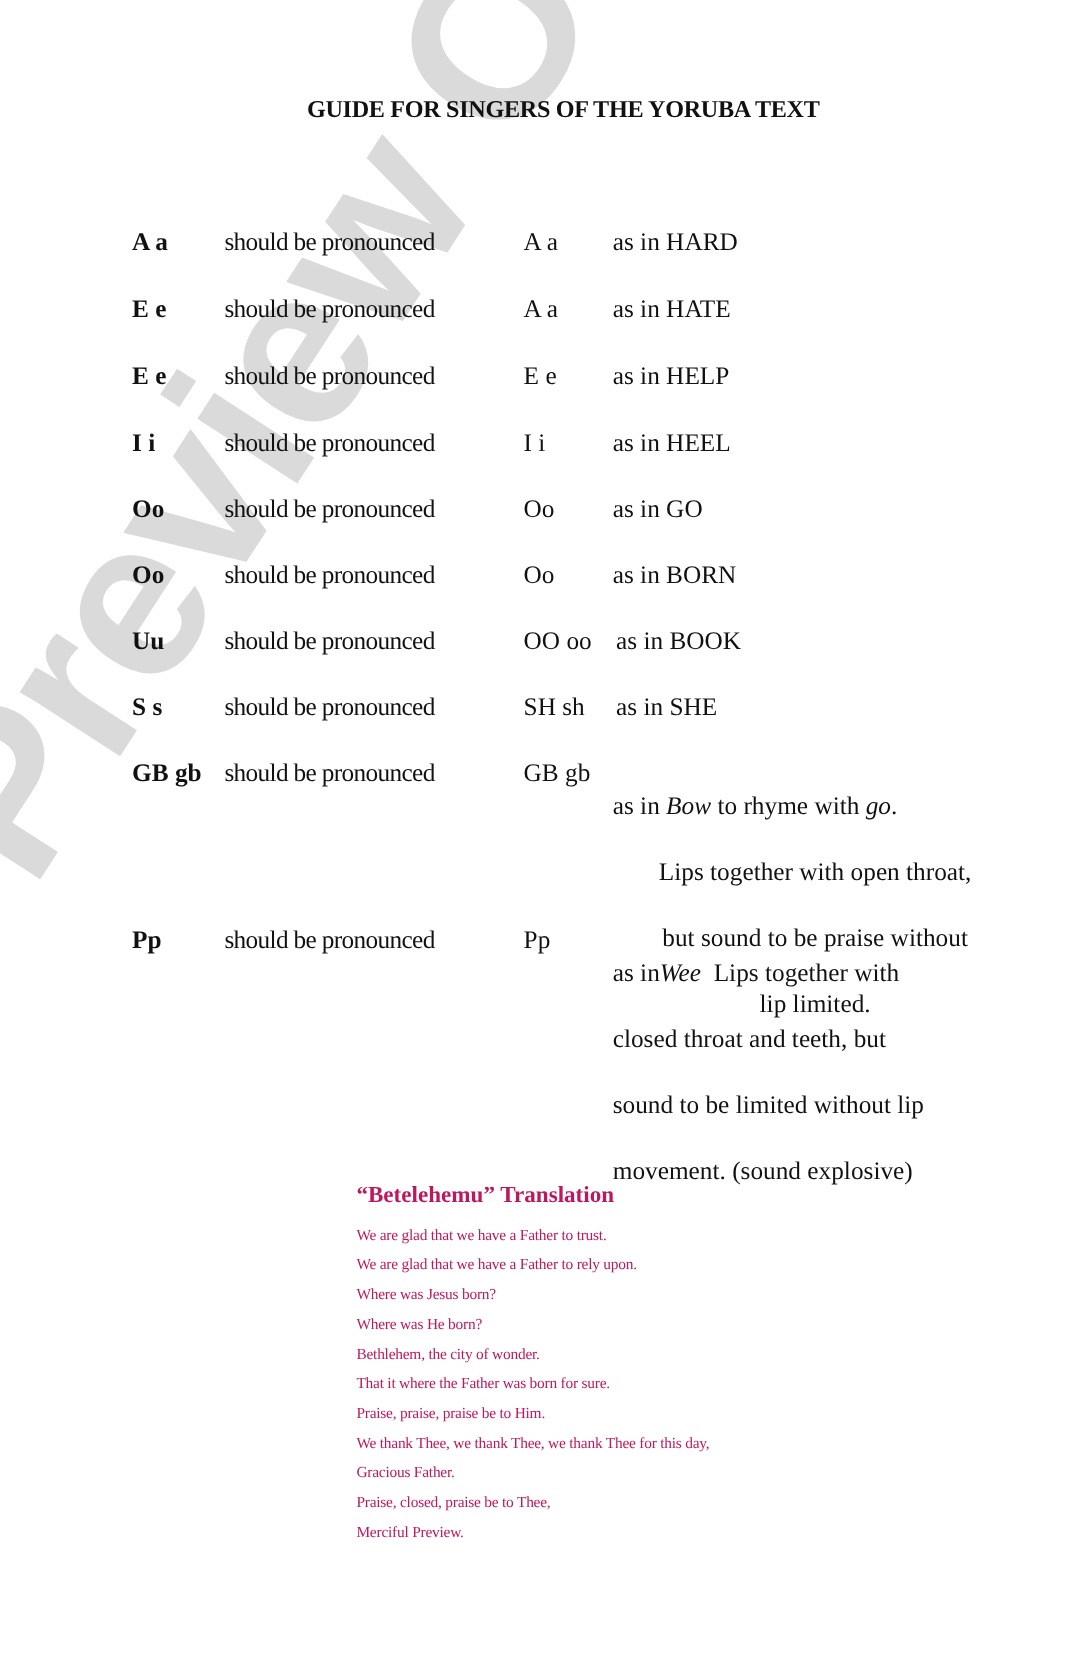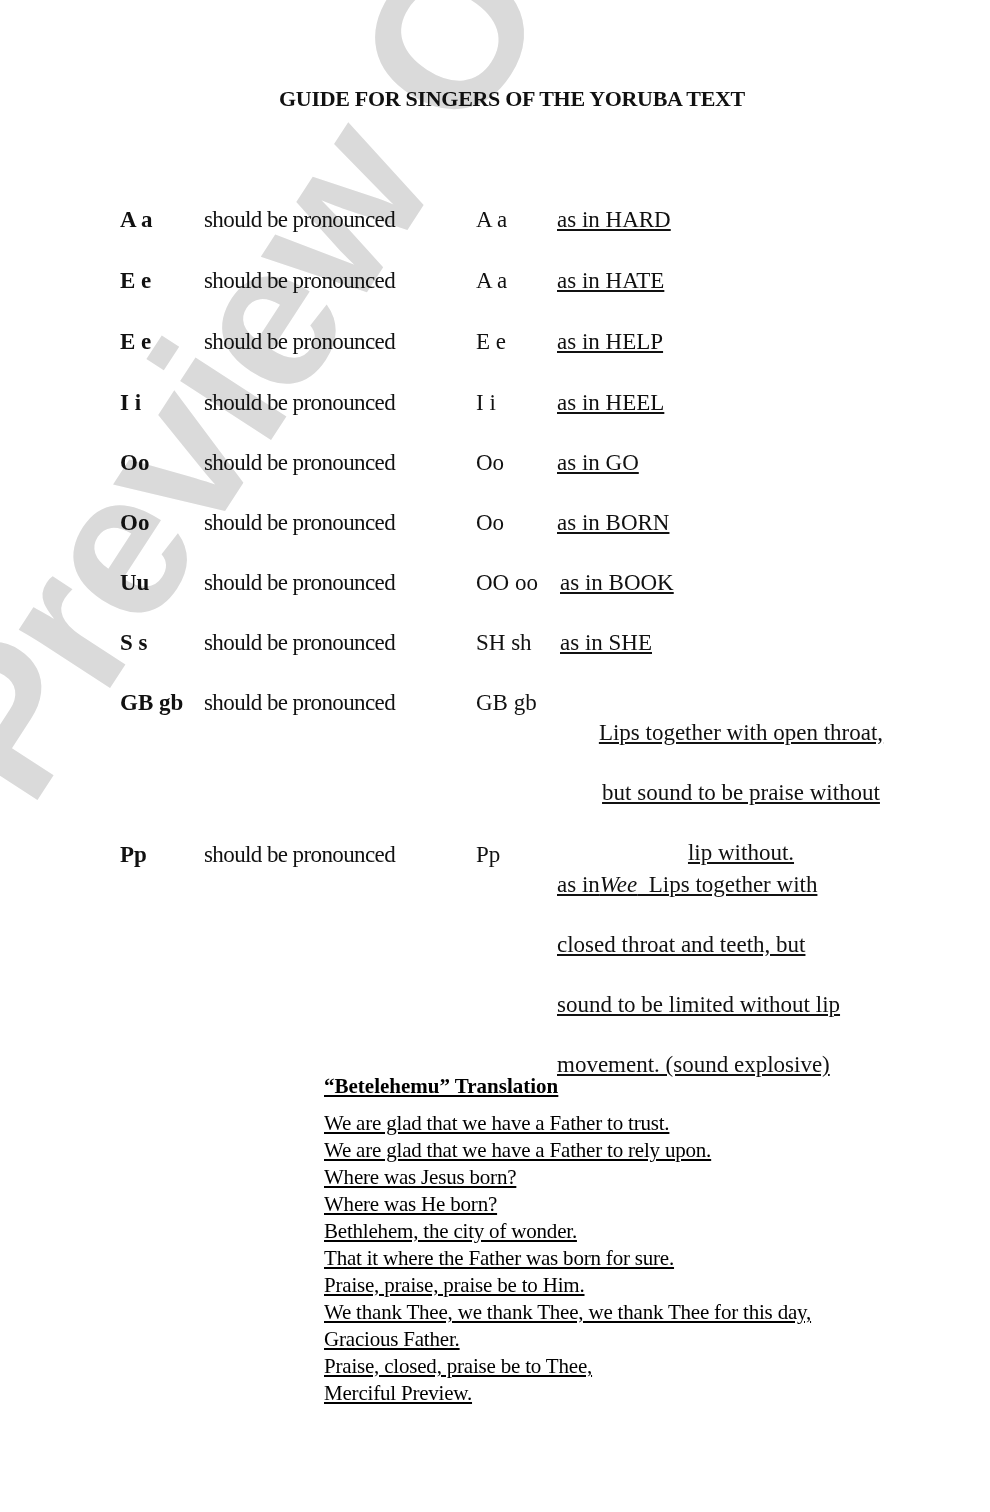--- a/index.html
+++ b/index.html
@@ -60,44 +60,42 @@
     }
     .row .sound {
       position: absolute;
       left: 356px;
     }
     .row .example {
       position: absolute;
       left: 437px;
       width: 360px;
       white-space: pre-line;
-      text-decoration: underline;
     }
     .row .example.wide { left: 440px; }
     .ex-line { display: block; }
     .ex-line.indent { padding-left: 8px; text-align: center; }
     em.i { font-style: italic; }
 
     .translation {
       position: absolute;
       left: 324px;
       top: 1072px;
       width: 560px;
       font-family: "Liberation Serif", serif;
-      color: #000000;
-      text-decoration: underline;
+      color: #be185d;
     }
     .translation .t-title {
       font-weight: bold;
       font-size: 21px;
       line-height: 28px;
       margin-bottom: 10px;
     }
     .translation .t-line {
-      font-size: 21px;
+      font-size: 14px;
       line-height: 27px;
       letter-spacing: -0.2px;
     }
 
     .watermark {
       position: absolute;
       left: -30px;
       top: 670px;
       width: 1200px;
       text-align: left;
@@ -182,23 +180,24 @@
         <span class="phrase">should be pronounced</span>
         <span class="sound">SH sh</span>
         <span class="example wide">as in SHE</span>
       </div>
 
       <div class="row" style="top:688px">
         <span class="letter">GB gb</span>
         <span class="phrase">should be pronounced</span>
         <span class="sound">GB gb</span>
         <span class="example">
+          <span class="ex-line"><span>as in </span><em class="i">Bow</em><span> to rhyme with </span><em class="i">go</em><span>.</span></span>
           <span class="ex-line indent">Lips together with open throat,</span>
           <span class="ex-line indent">but sound to be praise without</span>
-          <span class="ex-line indent">lip without.</span>
+          <span class="ex-line indent">lip limited.</span>
         </span>
       </div>
 
       <div class="row" style="top:840px">
         <span class="letter">Pp</span>
         <span class="phrase">should be pronounced</span>
         <span class="sound">Pp</span>
         <span class="example">
           <span class="ex-line"><span>as in</span><em class="i">Wee</em><span style="white-space:pre">  Lips together with</span></span>
           <span class="ex-line">closed throat and teeth, but</span>

